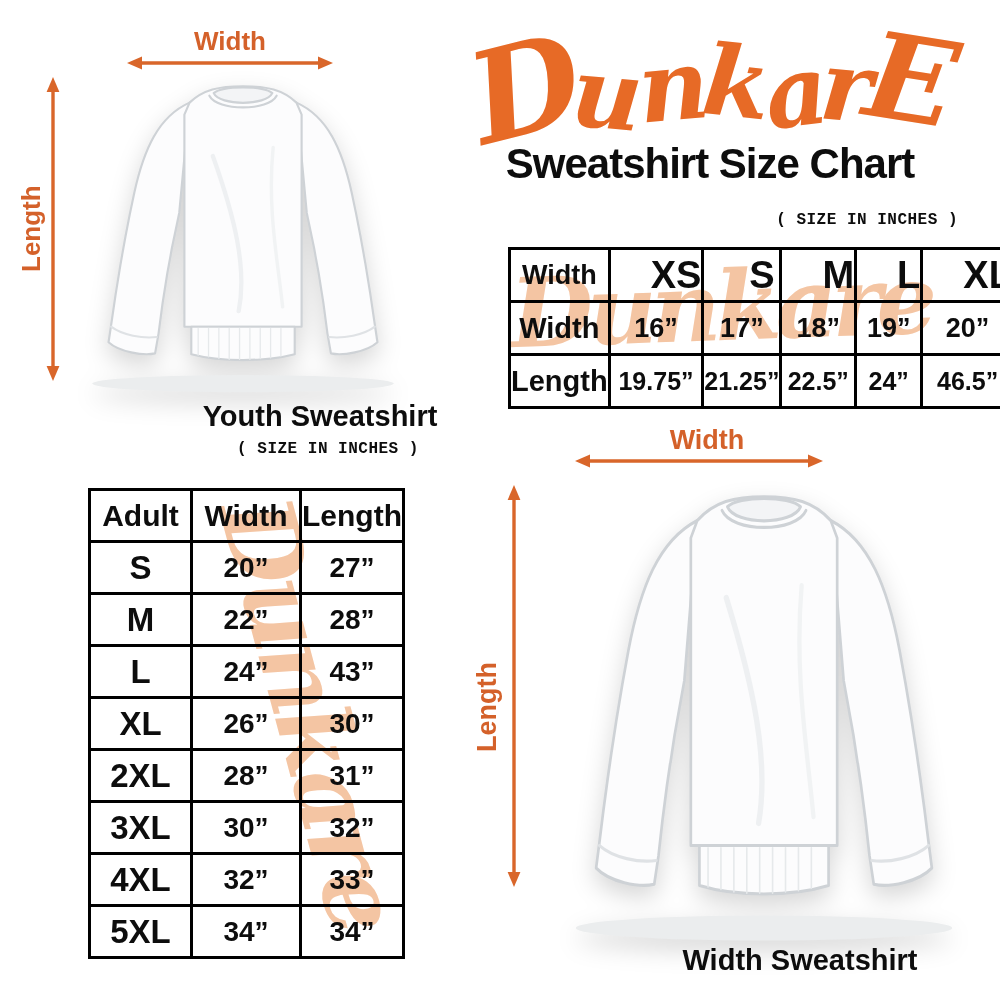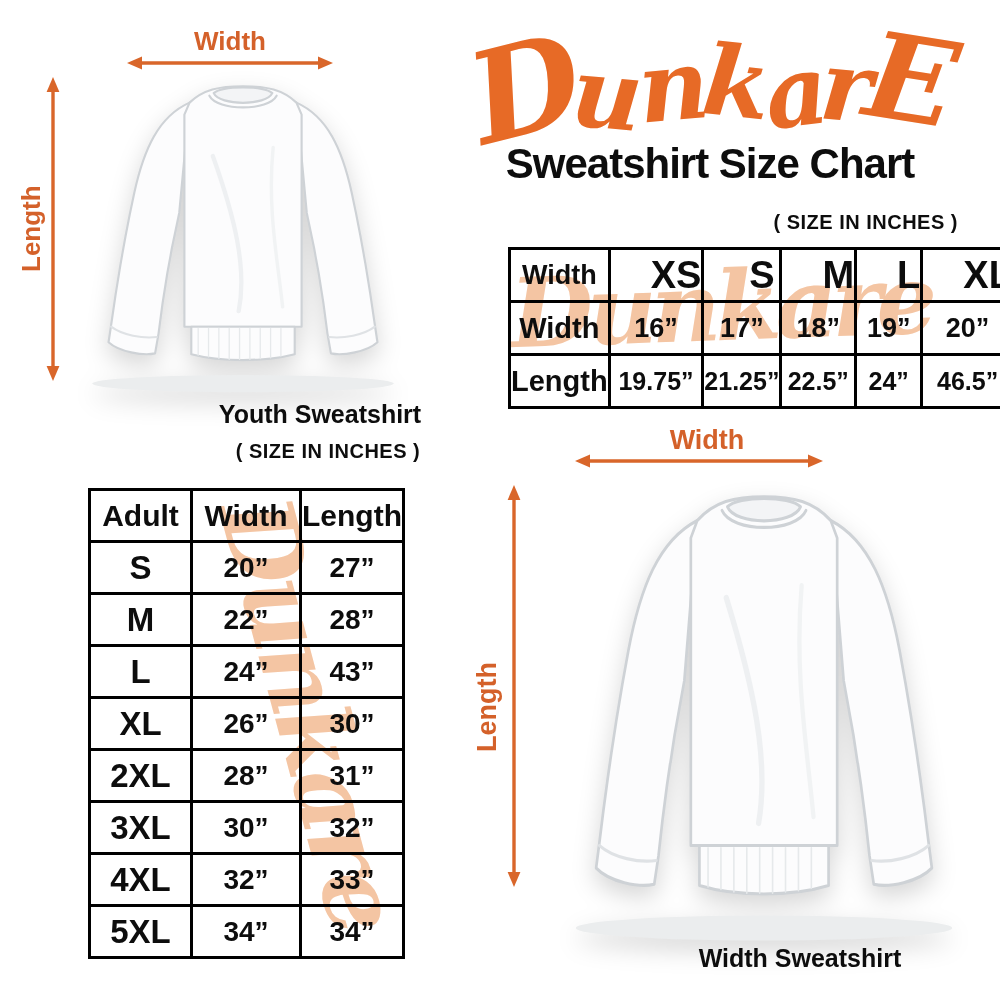--- a/index.html
+++ b/index.html
@@ -22,31 +22,31 @@
   .logo .l1{transform:rotate(5deg) translateY(10px);}
   .logo .l2{transform:rotate(-5deg) translateY(2px);}
   .logo .l3{transform:rotate(6deg) translateY(-2px);}
   .logo .l4{transform:rotate(-7deg) translateY(8px);}
   .logo .l5{transform:rotate(5deg) translateY(2px);}
   .logo .l6{font-size:1.22em;transform:rotate(9deg) translateY(-4px);}
   .title{
     left:430px;top:140px;width:560px;text-align:center;
     font-size:42px;font-weight:bold;letter-spacing:-1px;z-index:2;
   }
-  .units-note{font-size:20px;font-weight:bold;letter-spacing:0.5px;z-index:2;}
+  .units-note{font-size:16px;font-weight:bold;letter-spacing:0.5px;z-index:2;font-family:Liberation Mono, monospace;}
   .units-note.header-note{left:430px;top:211px;width:528px;text-align:right;}
   .units-note.adult-note{left:178px;top:440px;width:300px;text-align:center;}
 
   
   .dim-label{color:#d4612a;font-weight:bold;z-index:2;}
   .rot{transform-origin:0 0;transform:rotate(-90deg);white-space:nowrap;}
   .arrow-svg{z-index:2;}
 
   
-  .caption{font-size:25px;font-weight:bold;text-align:center;z-index:2;}
+  .caption{font-size:29px;font-weight:bold;text-align:center;z-index:2;}
 
   
   .watermark{
     font-family:"DejaVu Serif",serif;font-style:italic;font-weight:bold;
     color:#f4c5a3;z-index:0;line-height:1;white-space:nowrap;
   }
   .wm-youth{left:510px;top:258px;width:480px;font-size:96px;letter-spacing:-6px;transform:rotate(-2deg);}
   .wm-adult{left:50px;top:655px;width:500px;height:120px;text-align:center;
     font-size:100px;letter-spacing:-6px;transform:rotate(75deg);}
 

